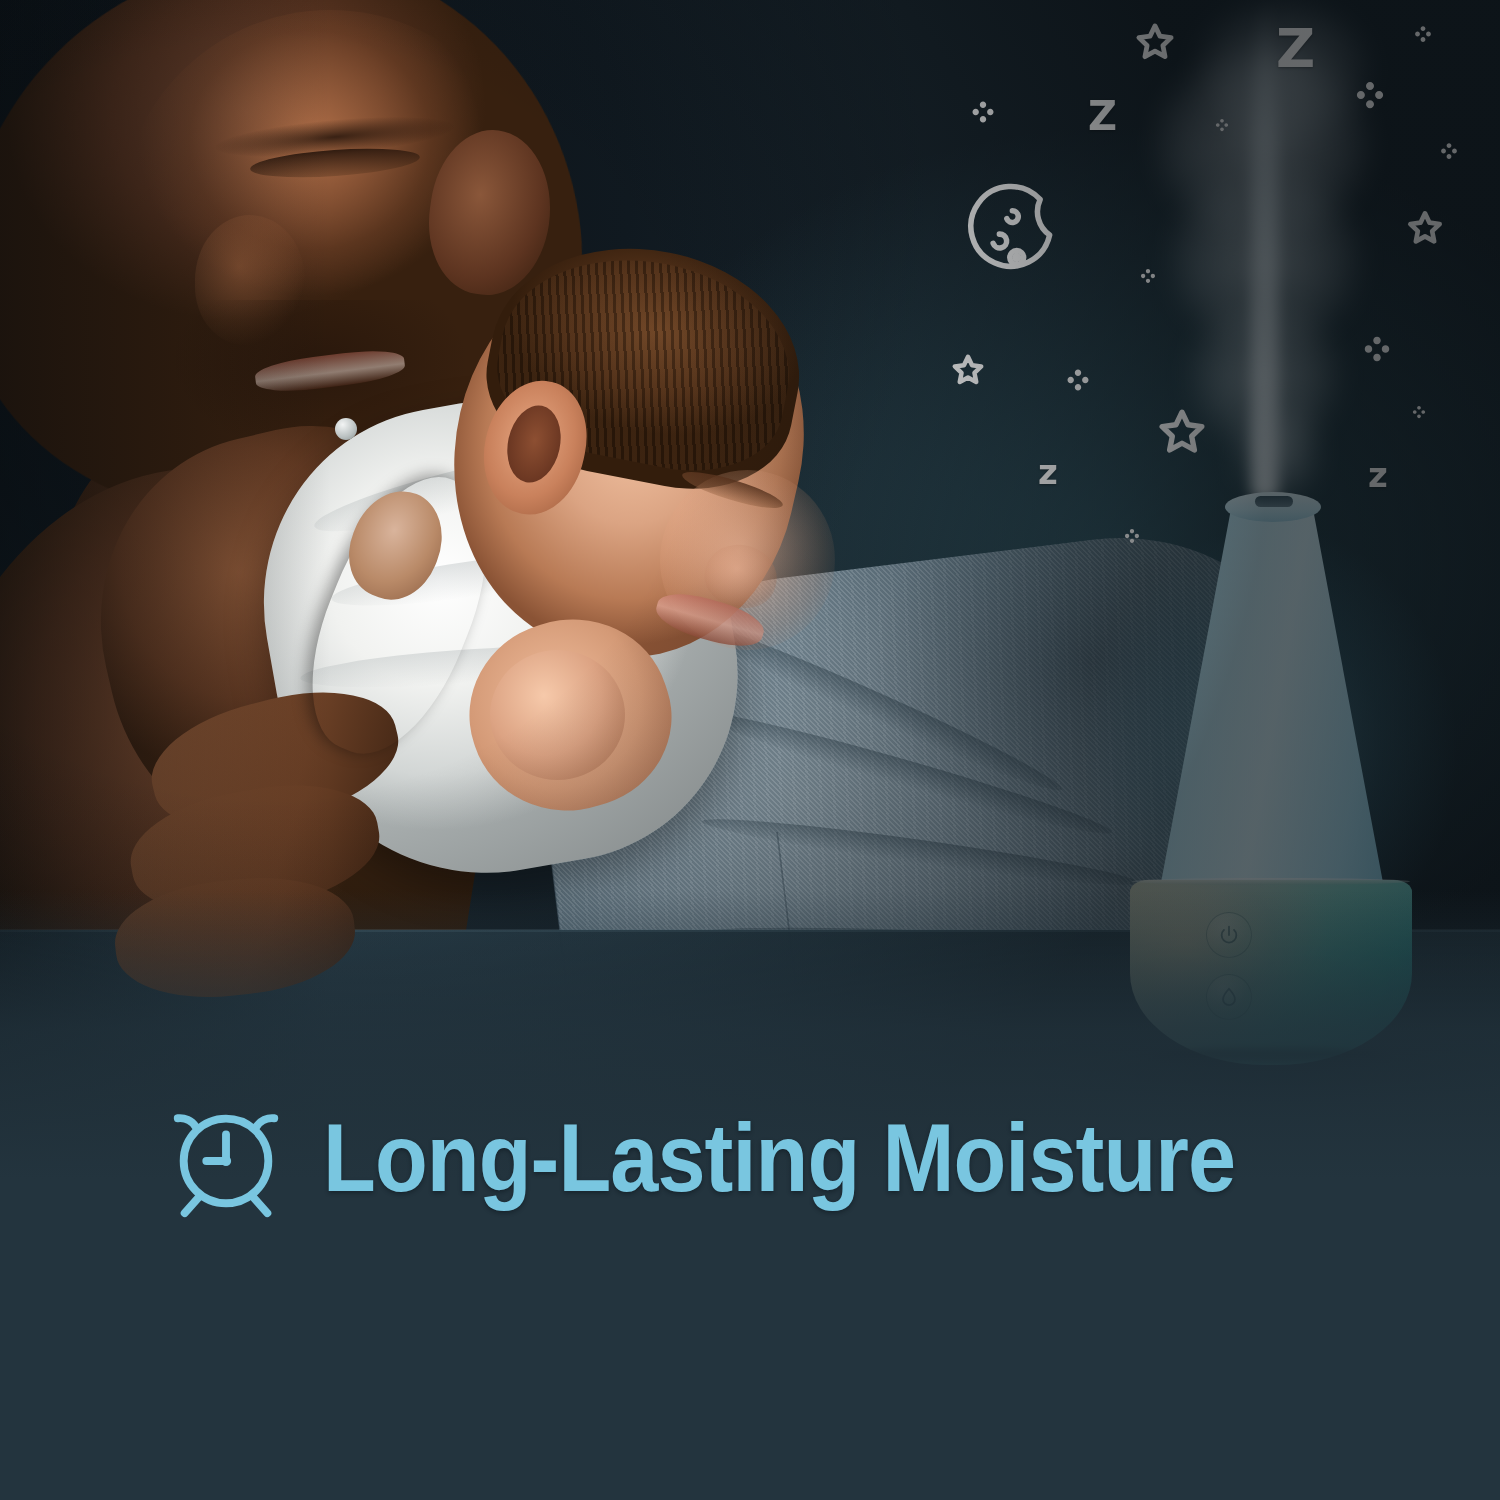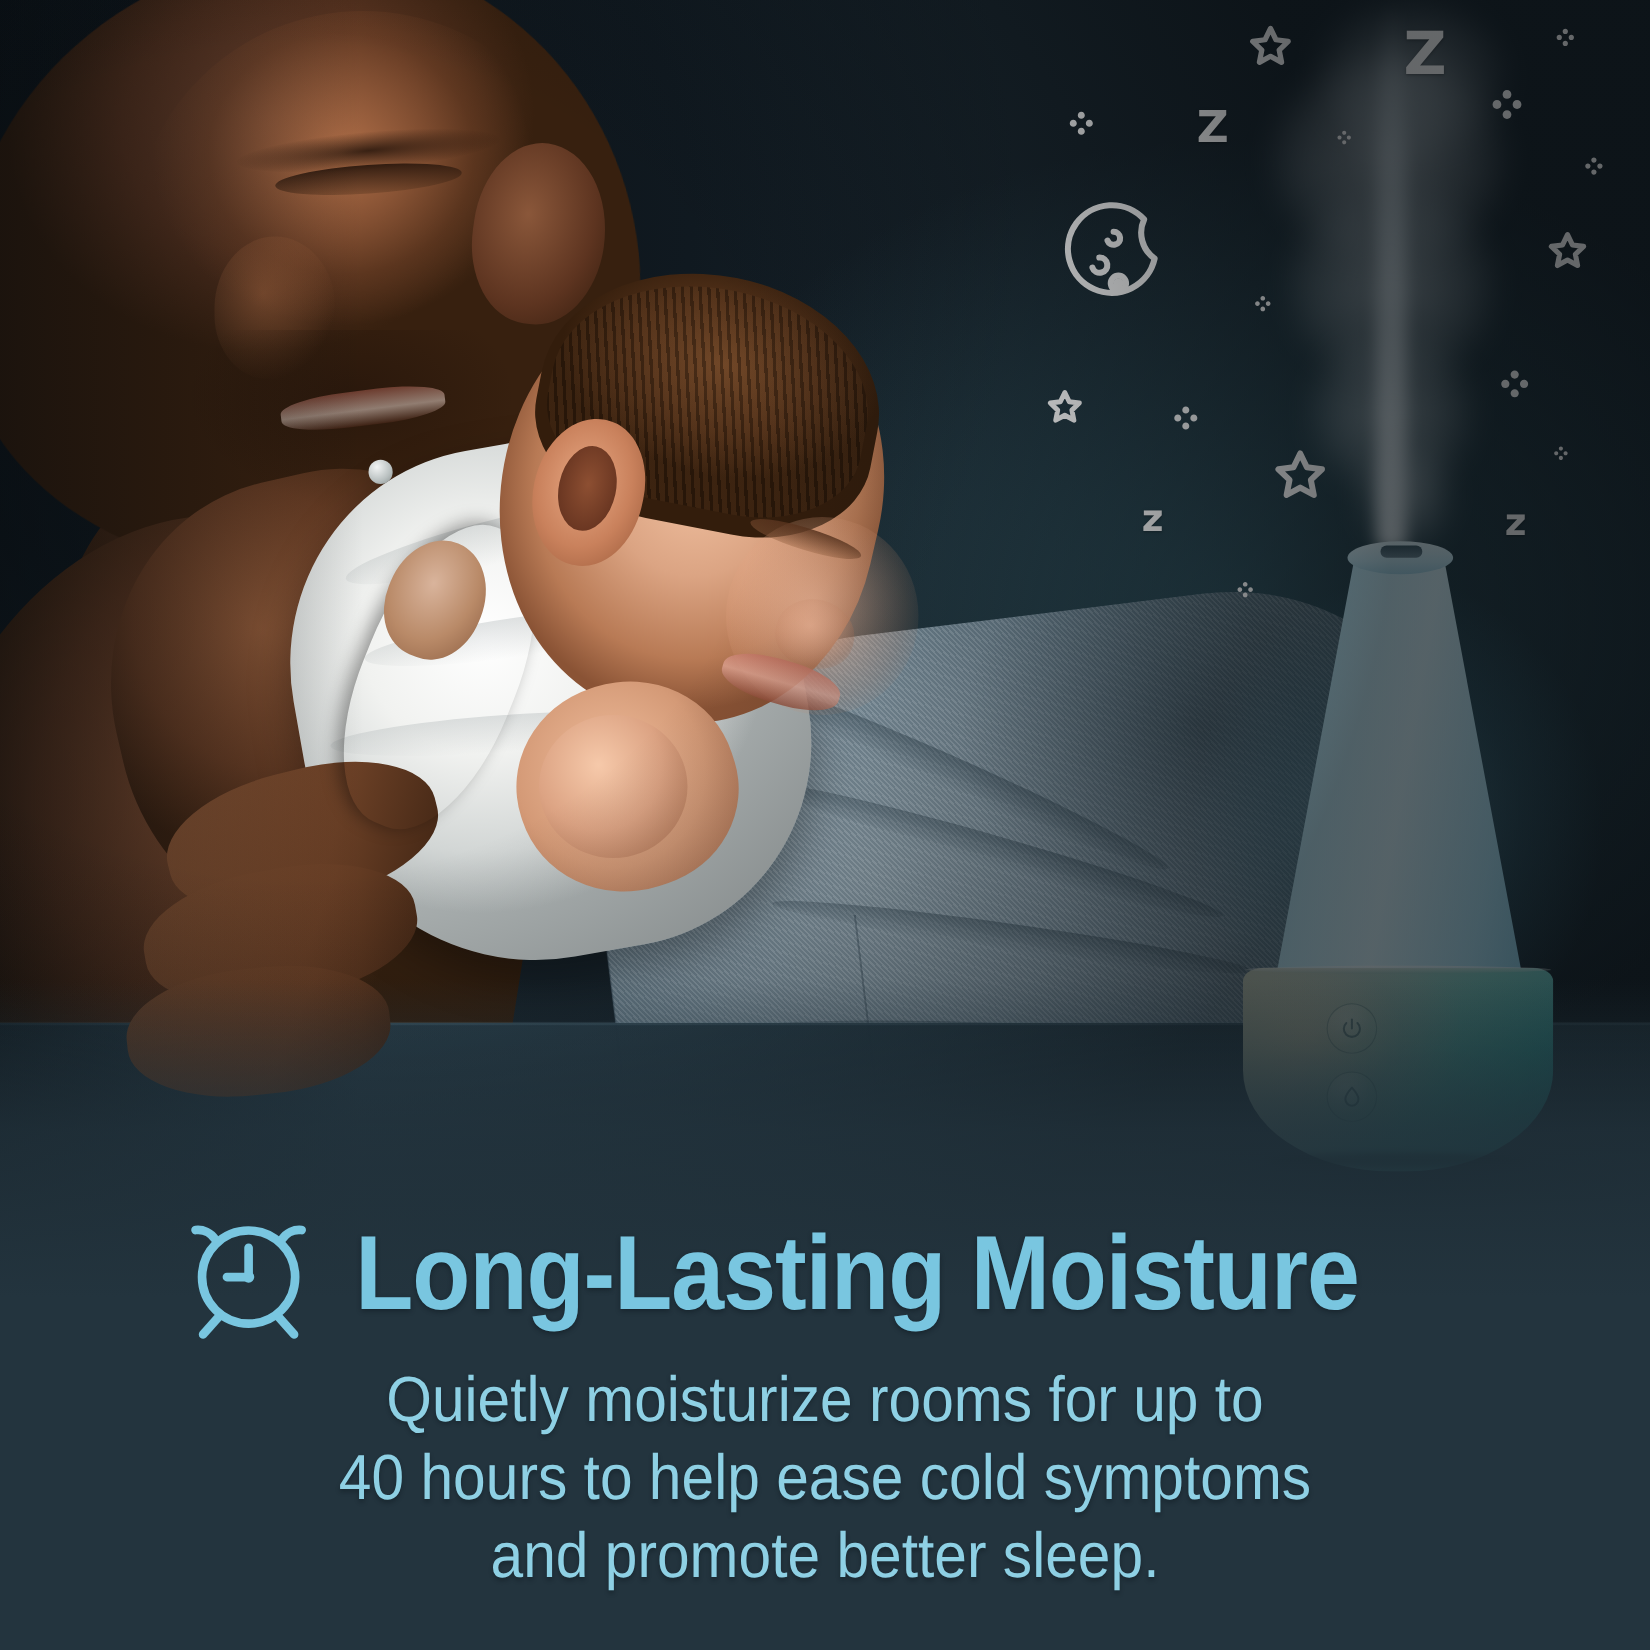--- a/index.html
+++ b/index.html
@@ -689,19 +689,14 @@
         <path d="M32 20 v13.5"></path>
         <path d="M22 33.5 h10"></path>
         <circle cx="32" cy="33.5" r="2.6" fill="#79c6e0" stroke="none"></circle>
         <path d="M19 51 l-8 9"></path>
         <path d="M45 51 l8 9"></path>
       </svg>
     </div>
     <div class="headline">Long-Lasting Moisture</div>
   </div>
 
-  <div class="body-copy">
-    <div>Quietly moisturize rooms for up to</div>
-    <div>40 hours to help ease cold symptoms</div>
-    <div>and promote better sleep.</div>
-  </div>
 
 </div>
 
 </body></html>

